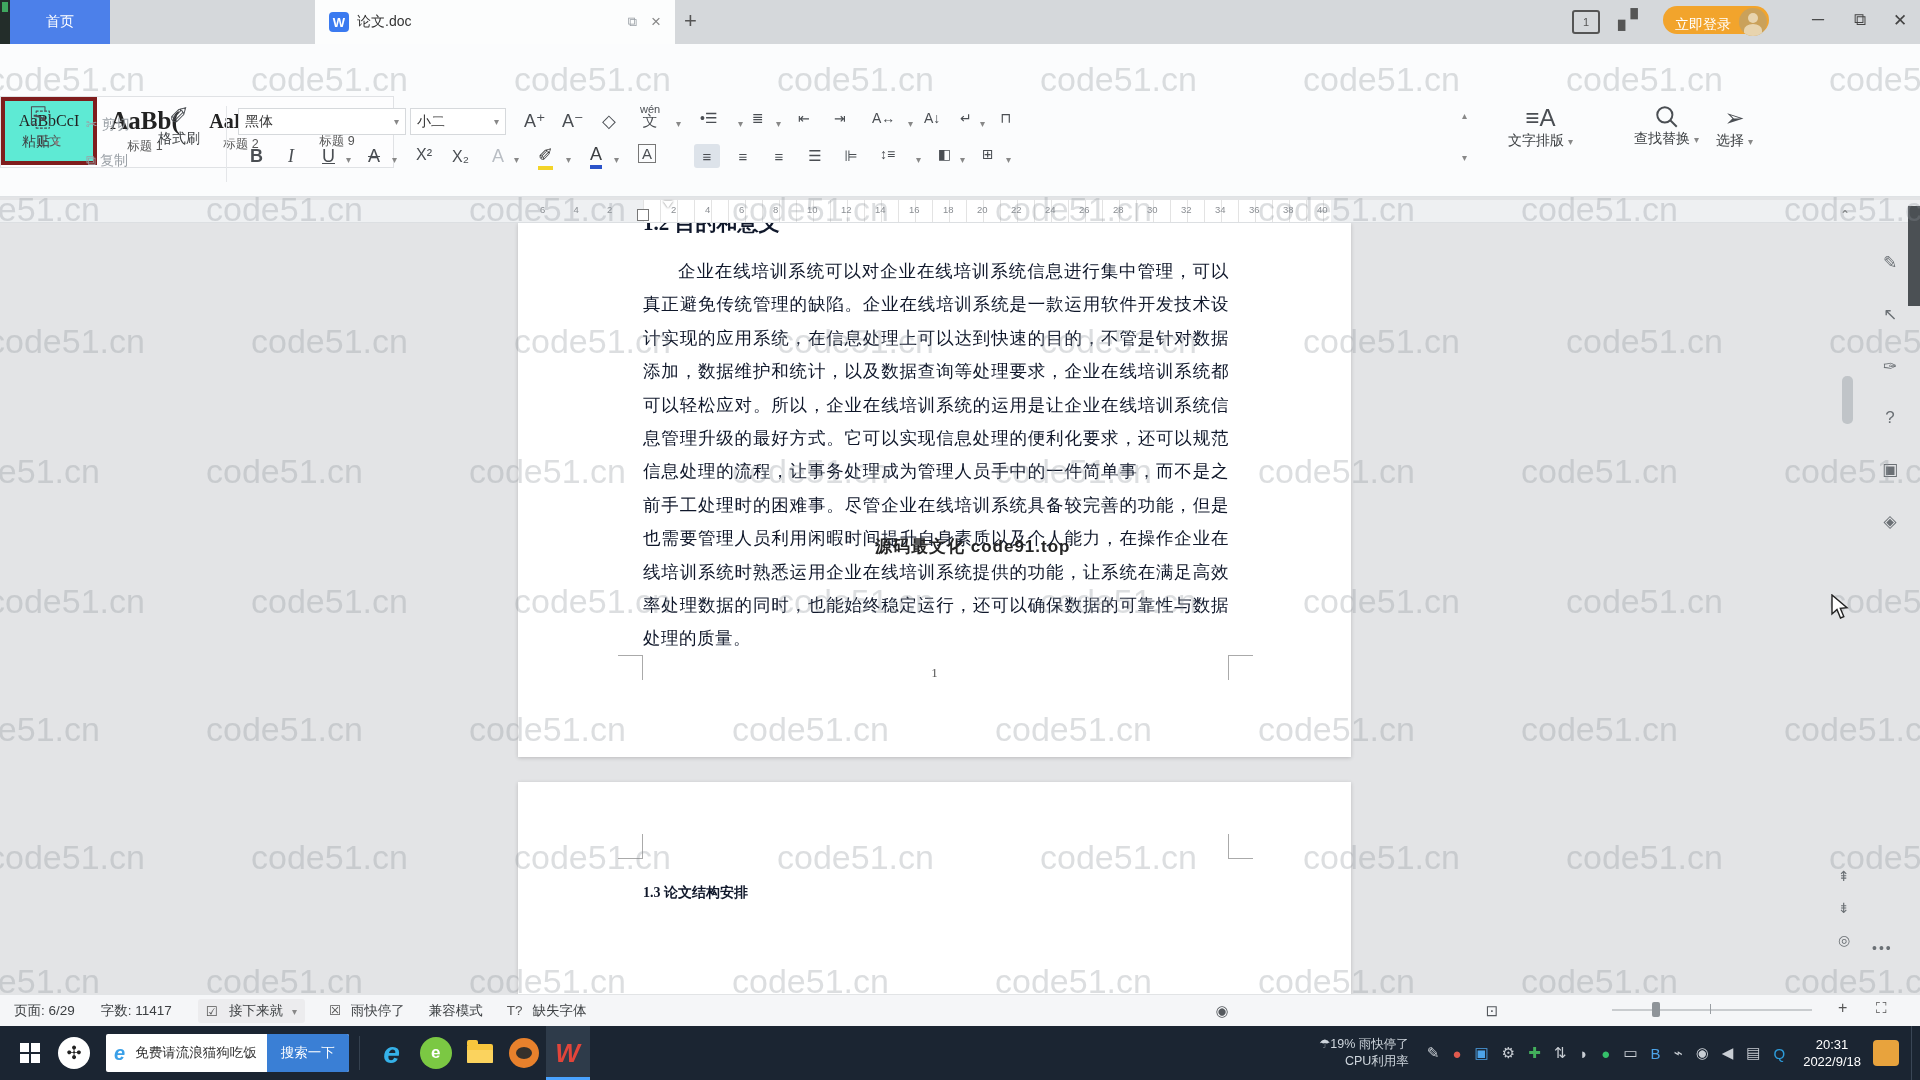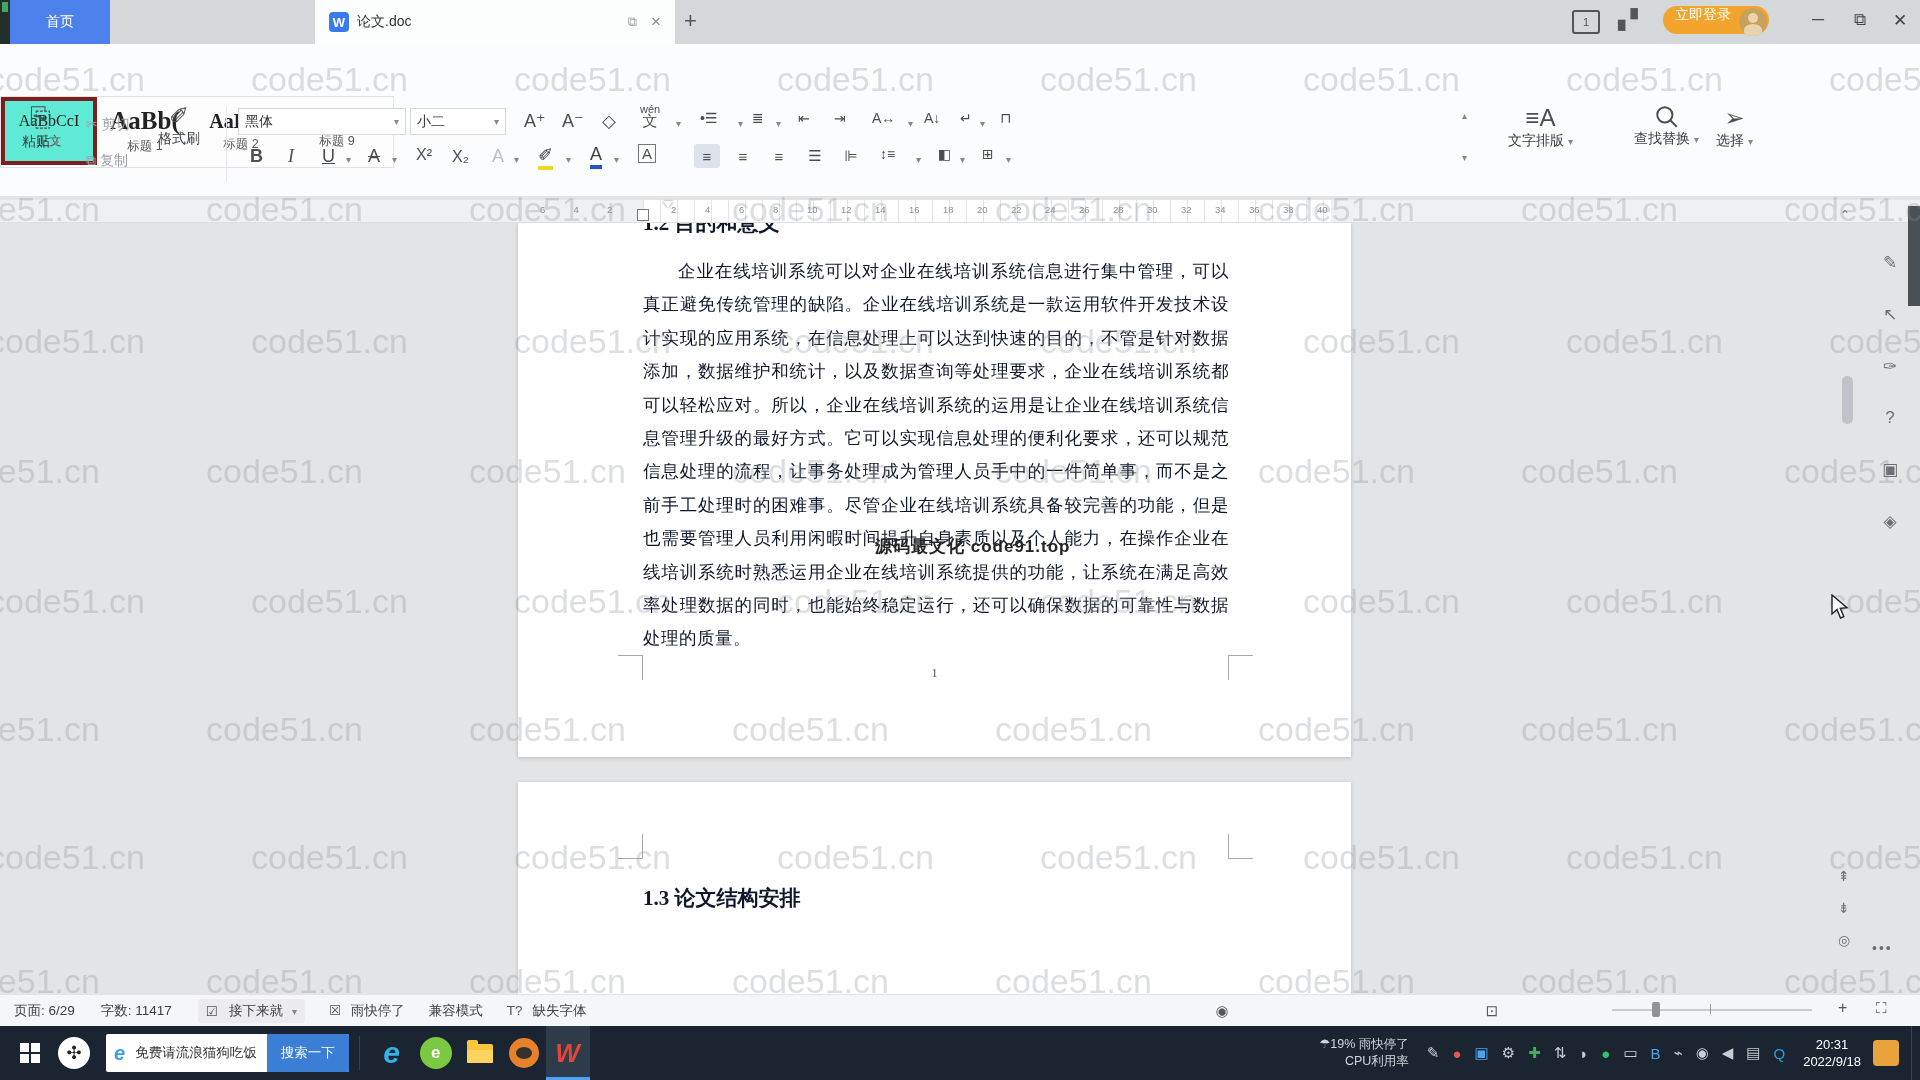--- a/index.html
+++ b/index.html
@@ -18,21 +18,21 @@
   .tab-doc{left:315px;width:360px;background:#fcfdfd;color:#333}
   .wic{width:20px;height:20px;background:#3a7af0;color:#fff;border-radius:4px;font-weight:bold;
        display:flex;align-items:center;justify-content:center;font-size:13px}
   .tabx{margin-left:auto;color:#888;font-size:17px}
   .mon{color:#9aa0a6;font-size:13px}
   .plus{left:684px;top:8px;font-size:22px;color:#555}
   .wl{left:1572px;top:10px;width:24px;height:20px;border:2px solid #555;border-radius:3px;
       font-size:11px;color:#555;display:flex;align-items:center;justify-content:center}
   .appsgrid{left:1618px;top:8px;font-size:19px;color:#555;letter-spacing:-2px}
   .login{left:1663px;top:6px;width:106px;height:28px;background:#f2a42c;border-radius:16px;color:#fff;
-         display:flex;align-items:flex-start;padding-left:12px;box-sizing:border-box;font-size:14px}
+         display:flex;align-items:flex-end;padding-left:12px;box-sizing:border-box;font-size:14px}
   .avatar{position:absolute;right:2px;top:2px;width:28px;height:28px;border-radius:50%;background:#caa15a;overflow:hidden}
   .avatar i{position:absolute;left:9px;top:5px;width:10px;height:10px;border-radius:50%;background:#e8d4ae}
   .avatar b{position:absolute;left:5px;top:16px;width:18px;height:12px;border-radius:50% 50% 0 0;background:#e8d4ae}
   .wbtn{top:0;width:40px;height:40px;display:flex;align-items:center;justify-content:center;color:#444;font-size:17px}
   
   .menurow{left:0;top:44px;width:1920px;height:52px;background:#fbfcfd}
   .mtxt{color:#3d4043;font-size:15px}
   .micon{color:#5a5e63;font-size:17px}
   .rtabs{left:398px;top:58px;height:32px;display:flex;align-items:center;gap:30px}
   .rtab{font-size:15px;color:#3d4043;white-space:nowrap}
@@ -305,21 +305,21 @@
     <div class="docfont para" style="position:absolute;left:125px;top:32px;width:586px">企业在线培训系统可以对企业在线培训系统信息进行集中管理，可以真正避免传统管理的缺陷。企业在线培训系统是一款运用软件开发技术设计实现的应用系统，在信息处理上可以达到快速的目的，不管是针对数据添加，数据维护和统计，以及数据查询等处理要求，企业在线培训系统都可以轻松应对。所以，企业在线培训系统的运用是让企业在线培训系统信息管理升级的最好方式。它可以实现信息处理的便利化要求，还可以规范信息处理的流程，让事务处理成为管理人员手中的一件简单事，而不是之前手工处理时的困难事。尽管企业在线培训系统具备较完善的功能，但是也需要管理人员利用闲暇时间提升自身素质以及个人能力，在操作企业在线培训系统时熟悉运用企业在线培训系统提供的功能，让系统在满足高效率处理数据的同时，也能始终稳定运行，还可以确保数据的可靠性与数据处理的质量。</div>
     <span class="a overlaytxt" style="left:357px;top:312px">源码最文化 code91.top</span>
     <div class="cmark" style="left:100px;top:432px;border-top:1px solid #aaa;border-right:1px solid #aaa"></div>
     <div class="cmark" style="left:710px;top:432px;border-top:1px solid #aaa;border-left:1px solid #aaa"></div>
     <div class="a docfont" style="left:0;top:442px;width:833px;text-align:center;font-size:13px;color:#555">1</div>
   </div>
 
   <div class="page" style="top:559px;height:212px">
     <div class="cmark" style="left:100px;top:52px;border-bottom:1px solid #aaa;border-right:1px solid #aaa"></div>
     <div class="cmark" style="left:710px;top:52px;border-bottom:1px solid #aaa;border-left:1px solid #aaa"></div>
-    <div class="a docfont" style="left:125px;top:102px;font-weight:bold;font-size:21px">1.3 论文结构安排</div>
+    <div class="a docfont" style="left:125px;top:102px;font-weight:bold;font-size:14px">1.3 论文结构安排</div>
   </div>
 </div>
 
 <div class="a sidecol">
     <span class="sico">✎</span>
     <span class="sico">↖</span>
     <span class="sico">✑</span>
     <span class="sico">?</span>
     <span class="sico">▣</span>
     <span class="sico">◈</span>

